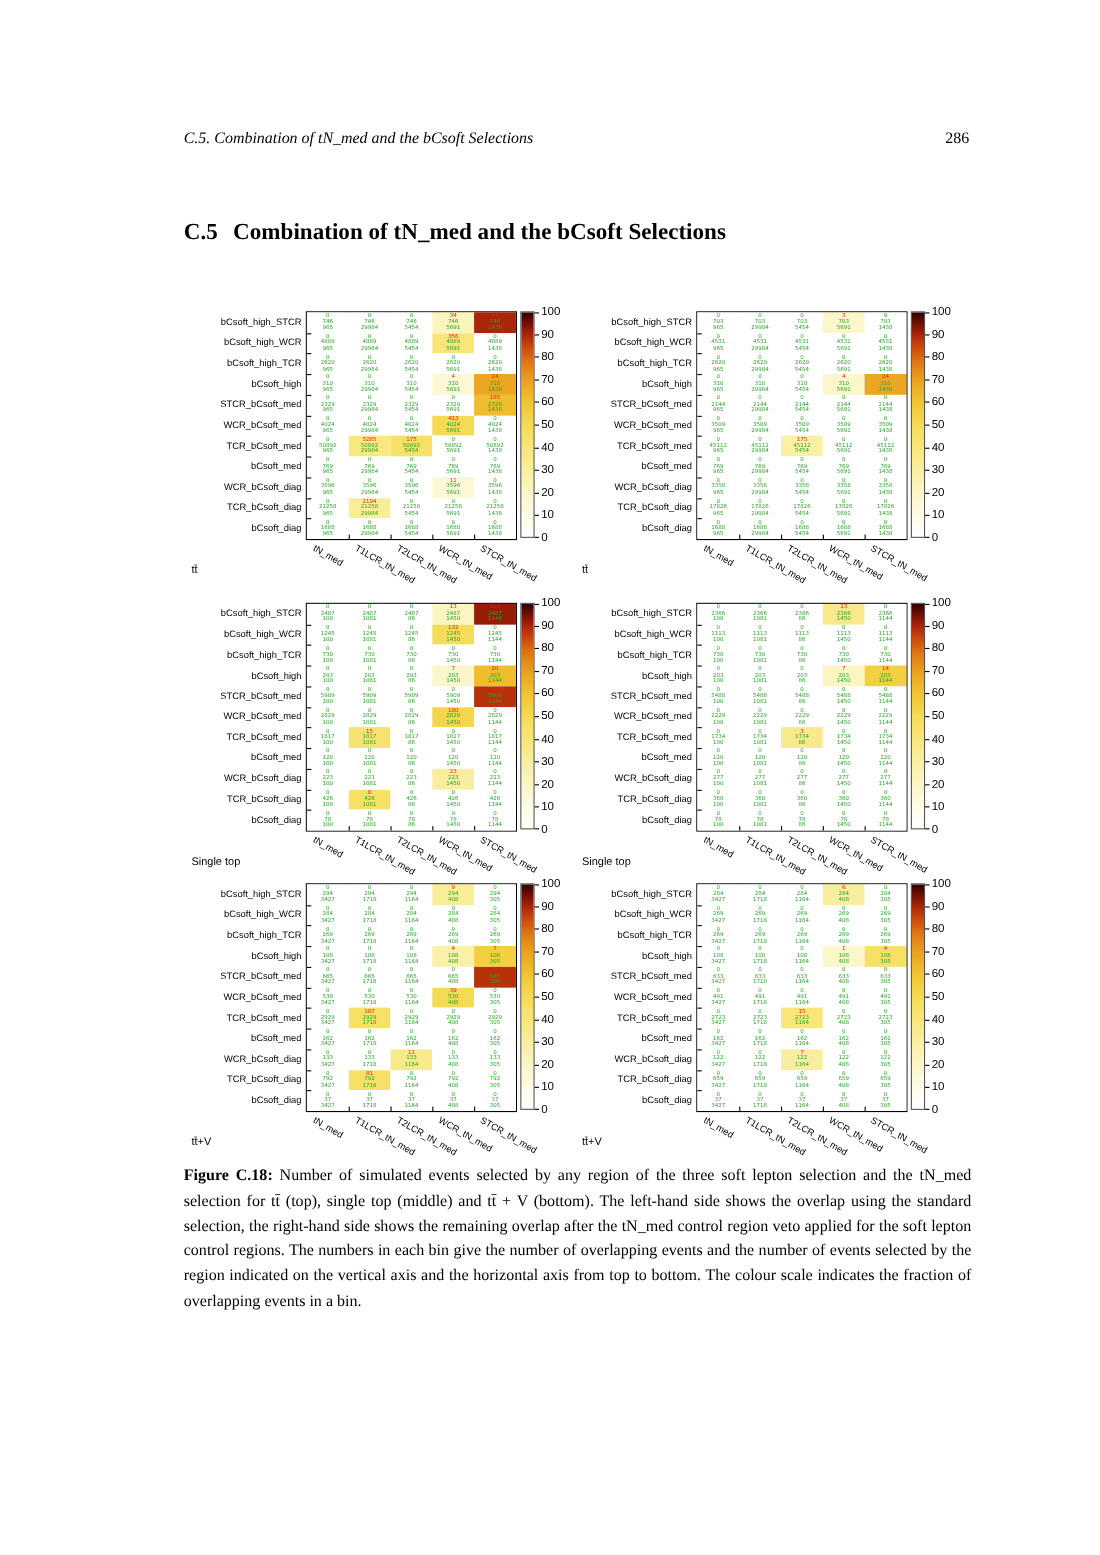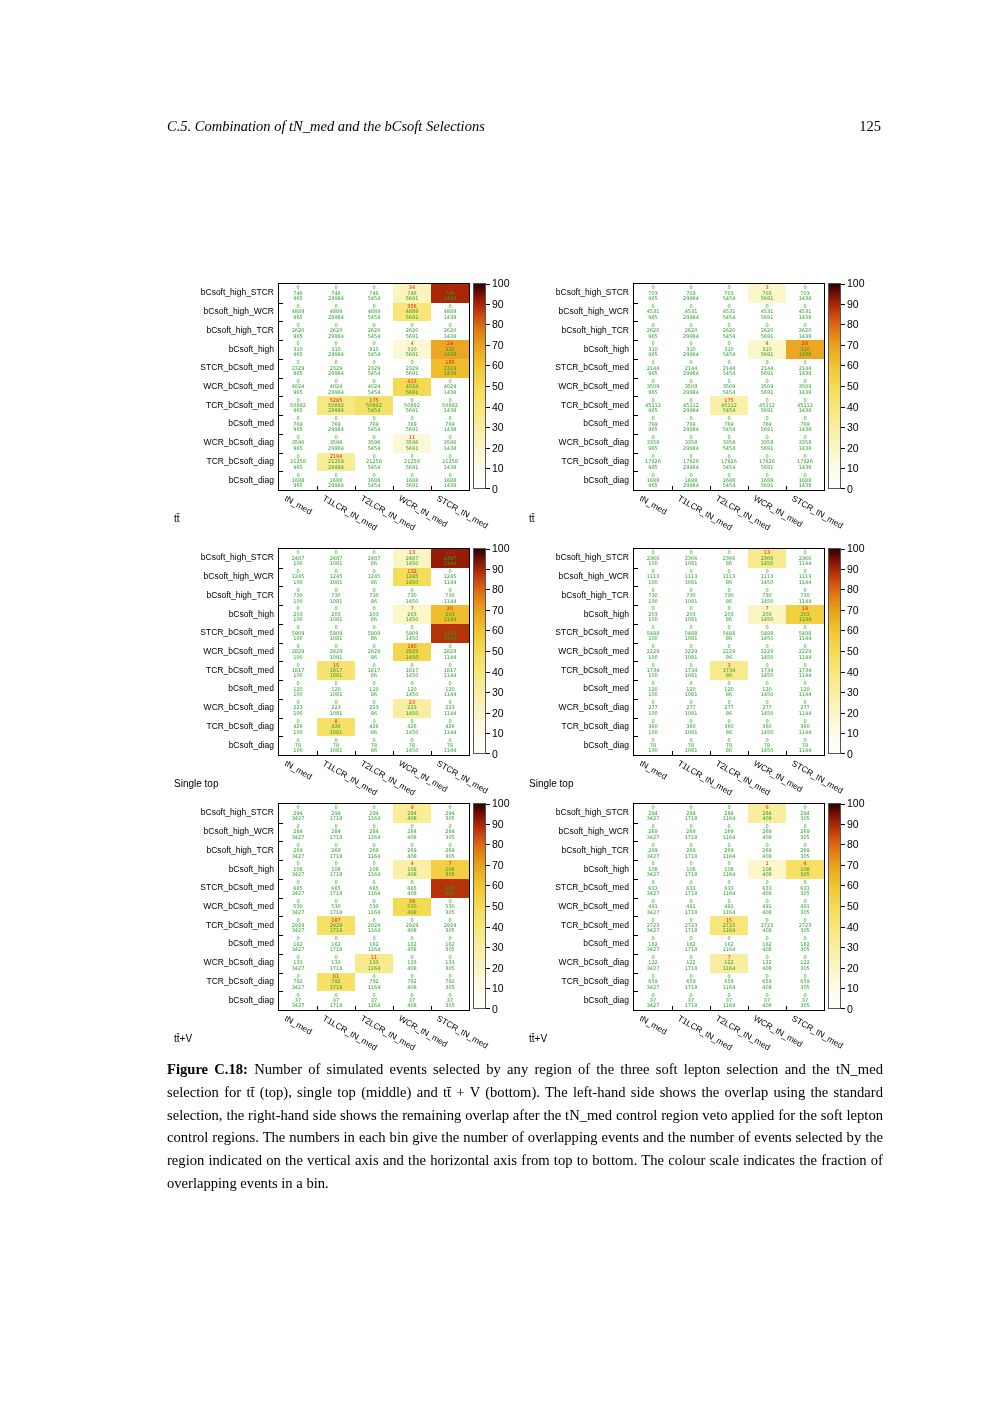--- a/index.html
+++ b/index.html
@@ -32,21 +32,24 @@
   .cbtick{position:absolute;background:#000;width:4px;height:1px;}
   .cblab{position:absolute;font-family:"Liberation Sans",sans-serif;font-size:10.5px;}
   .glab{position:absolute;font-family:"Liberation Sans",sans-serif;font-size:10px;}
 </style>
 </head>
 <body>
 
 <div class="page">
   <div class="header">
     <span>C.5. Combination of tN_med and the bCsoft Selections</span>
-    <span class="pn">125</span>
+    <span class="pn">286</span>
+  </div>
+  <div class="title">
+    <span class="tnum">C.5</span><span>Combination of tN_med and the bCsoft Selections</span>
   </div>
 
   <div id="plots">
       <div class="plot" style="left: 188px; top: 283px;">
         <div class="ylab" style="left: 0px; top: 4.36364px;">bCsoft_high_STCR</div>
         <div class="ylab" style="left: 0px; top: 23.0909px;">bCsoft_high_WCR</div>
         <div class="ylab" style="left: 0px; top: 41.8182px;">bCsoft_high_TCR</div>
         <div class="ylab" style="left: 0px; top: 60.5455px;">bCsoft_high</div>
         <div class="ylab" style="left: 0px; top: 79.2727px;">STCR_bCsoft_med</div>
         <div class="ylab" style="left: 0px; top: 98px;">WCR_bCsoft_med</div>

